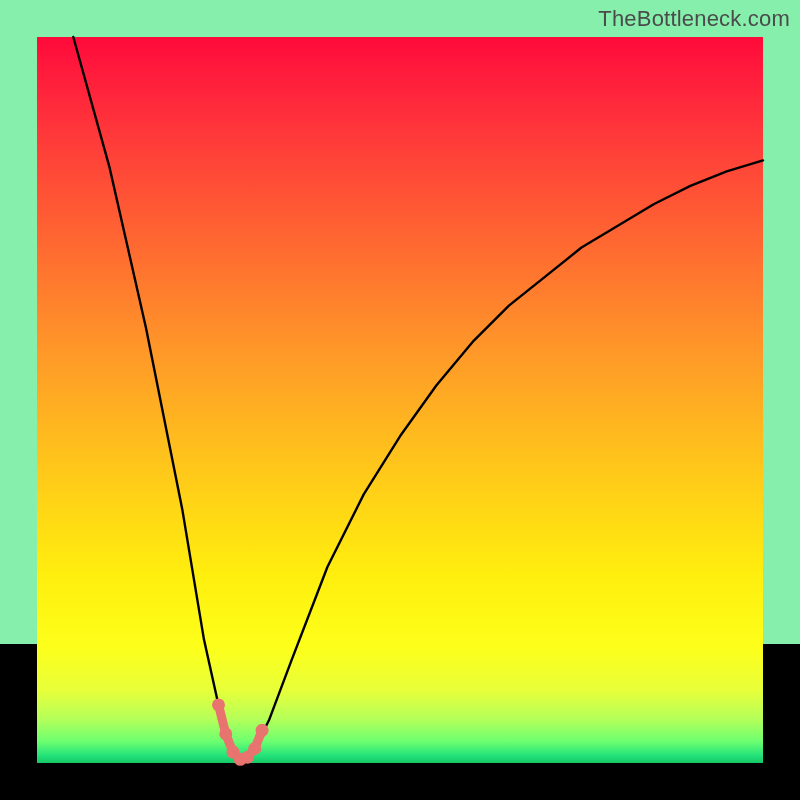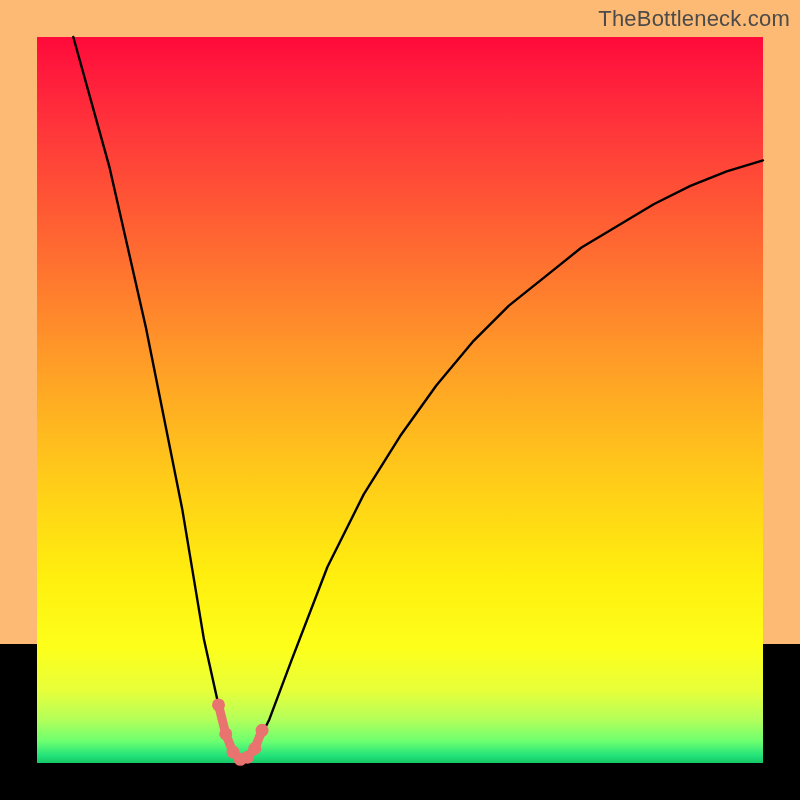--- a/index.html
+++ b/index.html
@@ -10,21 +10,21 @@
     background: #000;
     font-family: Arial, Helvetica, sans-serif;
     overflow: hidden;
   }
   .frame {
     position: absolute;
     left: 0;
     top: 0;
     width: 800px;
     height: 644px;
-    background: #fdba74;
+    background: #86efac;
   }
   .plot {
     position: absolute;
     left: 37px;
     top: 37px;
     width: 726px;
     height: 726px;
     
     background: linear-gradient(
       to bottom,

